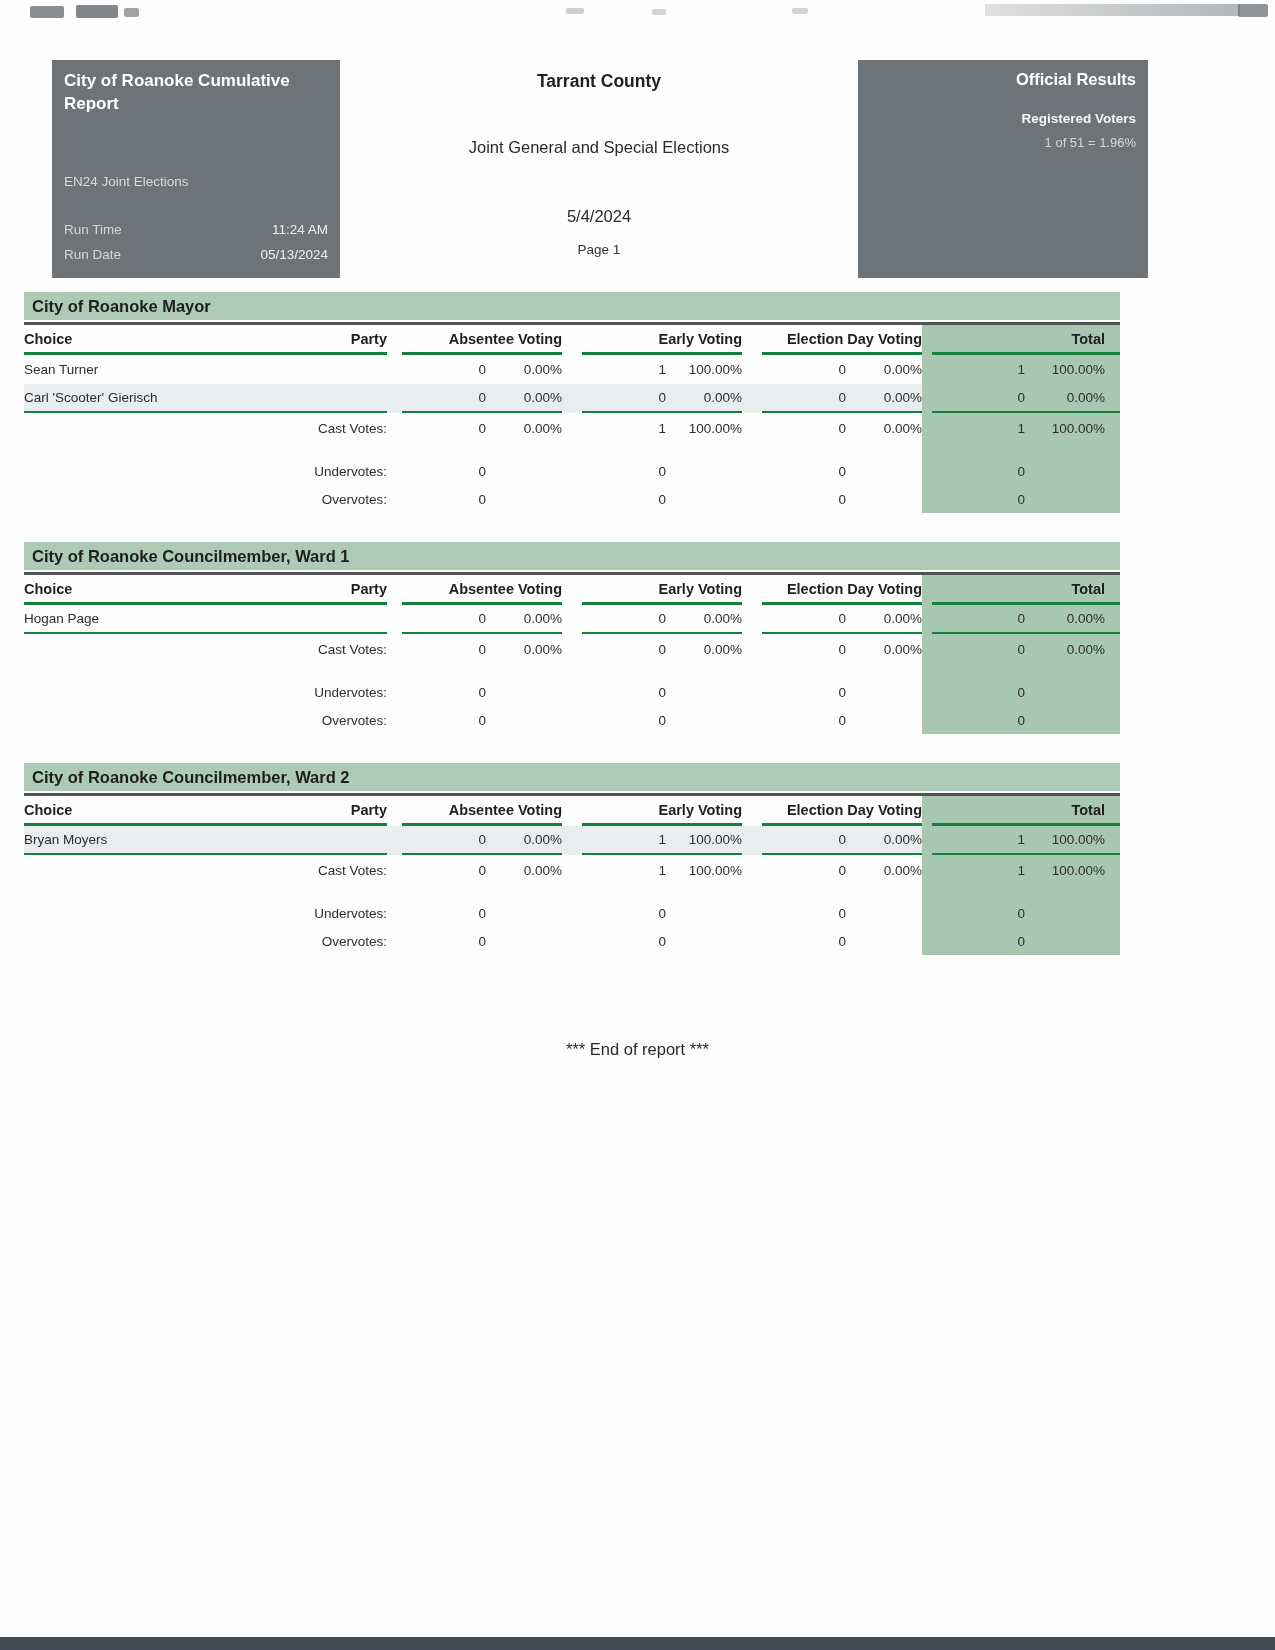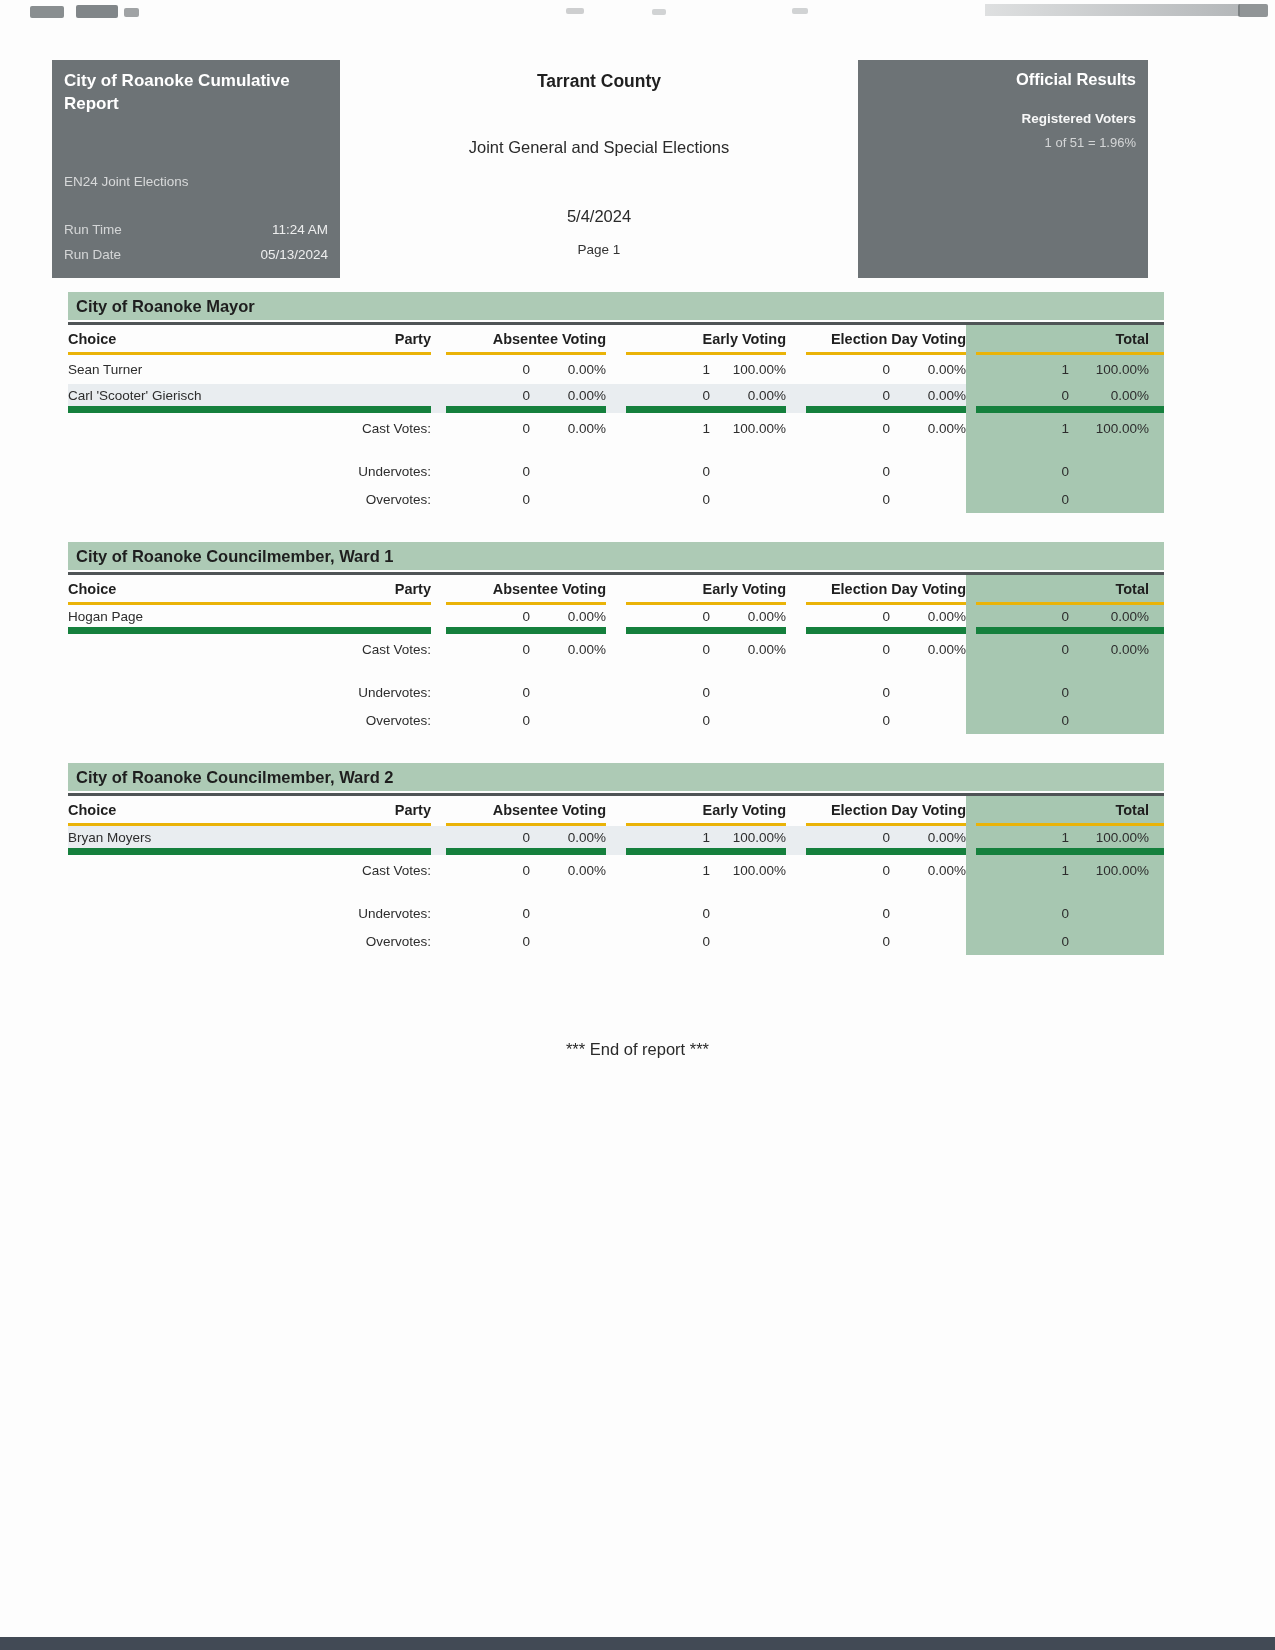--- a/index.html
+++ b/index.html
@@ -26,45 +26,45 @@
   .center-col .election { font-size:16.5px; margin-top:46px; color:#2a2a2a; }
   .center-col .edate { font-size:16.5px; margin-top:50px; color:#2a2a2a; }
   .center-col .pageno { font-size:13.5px; margin-top:16px; color:#333; }
 
   .results-box { align-items:flex-end; text-align:right; }
   .results-box .rtitle { font-size:16.5px; font-weight:bold;text-align:right; }
   .results-box .rlabel { font-size:13.5px; font-weight:bold; margin-top:22px; color:rgba(255,255,255,0.95); }
   .results-box .rvalue { font-size:13px; margin-top:9px; color:rgba(255,255,255,0.70); }
 
   
-  .contest { width:1096px; margin:0 68px; }
+  .contest { width:1096px; margin:0 24px; }
   .contest.first { margin-top:14px; }
   .contest + .contest { margin-top:29px; }
   .band { height:28px; line-height:28px; background:#adcab5; font-size:16.5px; font-weight:bold; color:#1e1e1e; padding-left:8px; }
   .band-rule { height:3px; background:#4f5456; margin-top:2px; }
 
   .row { display:grid; grid-template-columns:363px 15px 160px 20px 160px 20px 160px 10px 188px; }
   .cell { min-width:0; }
   .total { background:#a7c7b1; padding-right:15px; }
   .grp, .total { display:flex; align-items:center; }
   .n { flex:1; text-align:right; font-size:13.5px; }
   .p { width:76px; text-align:right; font-size:13.5px; }
   .total .p { width:80px; }
 
   .header-row { height:30px; }
-  .header-row .cell { border-bottom:3px solid #eab308; display:flex; align-items:center; }
+  .header-row .cell { border-bottom:3px solid #15803d; display:flex; align-items:center; }
   .cp { display:flex; justify-content:space-between; align-items:center; }
   .hl { font-size:14.5px; font-weight:bold; color:#1f1f1f; }
   .h-right { justify-content:flex-end; text-align:right; }
 
   .cand-row { height:29px; }
   .cand-row .cell { display:flex; align-items:center; }
   .cand-row.shaded { background:#e9edf0; }
   .cand-row.shaded .total { background:#a7c7b1; }
-  .rb .cell { border-bottom:7px solid #15803d; }
+  .rb .cell { border-bottom:2px solid #15803d; }
   .name { font-size:13.5px; }
   .cast-row { height:31px; }
   .cast-row .cell { display:flex; align-items:center; }
   .stat-label { width:100%; text-align:right; font-size:13.5px; }
   .spacer-row { height:13px; }
   .uo-row { height:28px; }
   .uo-row .cell { display:flex; align-items:center; }
 
   .end-report { text-align:center; font-size:16.5px; color:#2a2a2a; margin-top:85px; }
 

